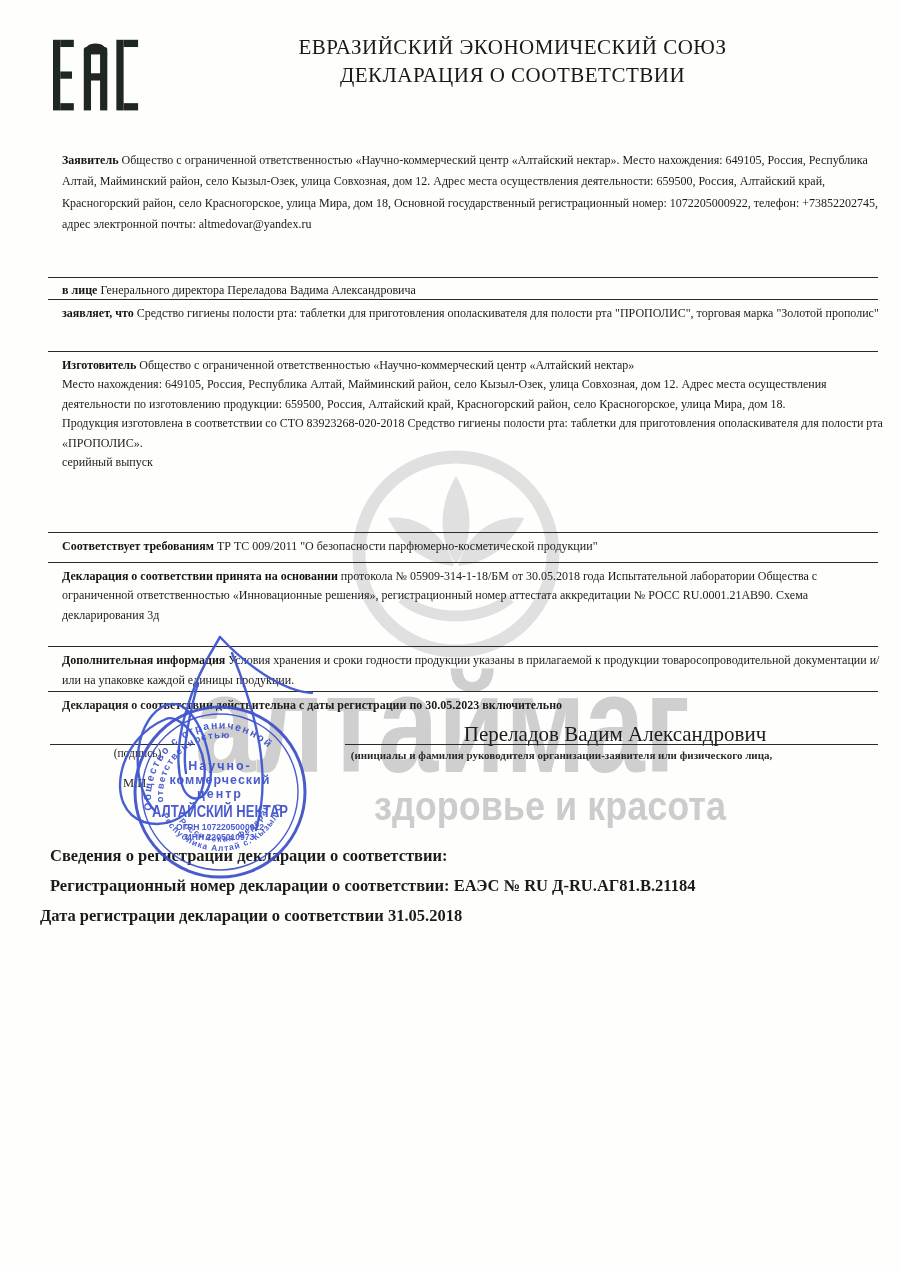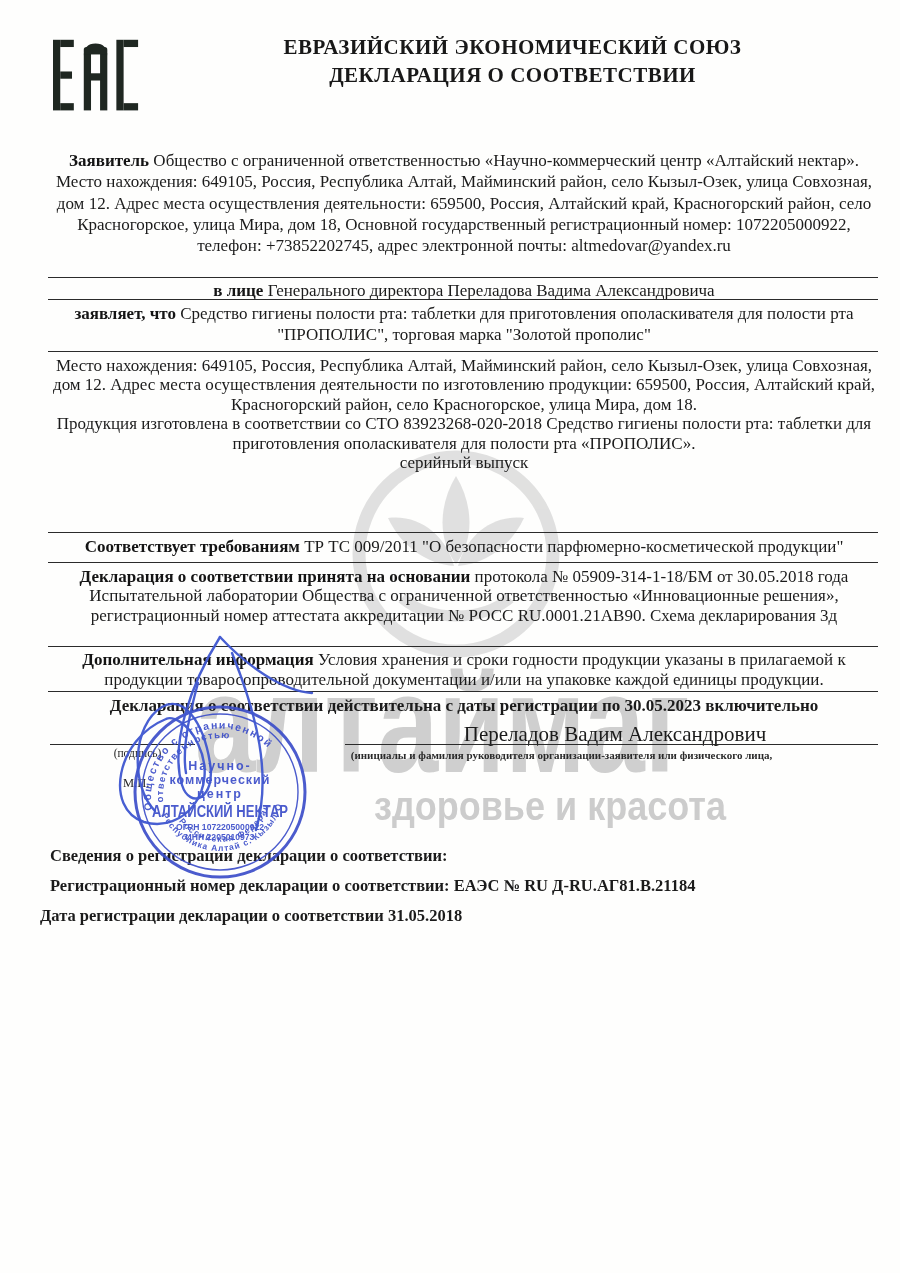--- a/index.html
+++ b/index.html
@@ -2,22 +2,22 @@
 <html><head>
 <meta charset="utf-8">
 <style>
   html,body{margin:0;padding:0;background:#ffffff;}
   .page{
     position:relative;width:900px;height:1273px;background:#fefefd;
     font-family:"Liberation Serif",serif;color:#1b1b1b;overflow:hidden;
   }
   .abs{position:absolute;}
   .hdr-title{left:150px;right:25px;top:33px;text-align:center;
-    font-weight:bold;font-size:21px;line-height:28px;letter-spacing:.5px;color:#181818;}
-  .body-sec{left:50px;width:828px;font-size:17px;line-height:21.3px;text-align:center;}
+    font-weight:normal;font-size:21px;line-height:28px;letter-spacing:.5px;color:#181818;}
+  .body-sec{left:62px;width:828px;font-size:12px;line-height:21.3px;text-align:left;}
   .tight{line-height:19.4px;}
   .mid{line-height:20.2px;}
   .rule{left:48px;width:830px;border-top:1.6px solid #2b2b2b;height:0;}
   b{font-weight:bold;color:#141414;}
   .boldline{font-weight:bold;}
   .sig-name{font-size:21px;}
   .caption{font-family:Liberation Serif, serif;font-size:11px;line-height:14px;
     font-weight:600;color:#2a2a2a;text-align:center;}
   .small-label{font-size:11.5px;color:#262626;}
   .sigline{border-top:1.5px solid #2b2b2b;height:0;}
@@ -84,20 +84,24 @@
   <div class="abs rule" style="top:299px;z-index:1;"></div>
 
   <div class="abs body-sec" style="top:303px;z-index:1;">
     <b>заявляет, что</b>
     <span>Средство гигиены полости рта: таблетки для приготовления ополаскивателя для полости рта "ПРОПОЛИС", торговая марка "Золотой прополис"</span>
   </div>
 
   <div class="abs rule" style="top:351px;z-index:1;"></div>
 
   <div class="abs body-sec tight" style="top:356px;z-index:1;">
+    <div>
+      <b>Изготовитель</b>
+      <span>Общество с ограниченной ответственностью «Научно-коммерческий центр «Алтайский нектар»</span>
+    </div>
     <div>Место нахождения: 649105, Россия, Республика Алтай, Майминский район, село Кызыл-Озек, улица Совхозная, дом 12. Адрес места осуществления деятельности по изготовлению продукции: 659500, Россия, Алтайский край, Красногорский район, село Красногорское, улица Мира, дом 18.</div>
     <div>Продукция изготовлена в соответствии со СТО 83923268-020-2018 Средство гигиены полости рта: таблетки для приготовления ополаскивателя для полости рта «ПРОПОЛИС».</div>
     <div>серийный выпуск</div>
   </div>
 
   <div class="abs rule" style="top:532px;z-index:1;"></div>
 
   <div class="abs body-sec" style="top:536px;z-index:1;">
     <b>Соответствует требованиям</b>
     <span>ТР ТС 009/2011 "О безопасности парфюмерно-косметической продукции"</span>

